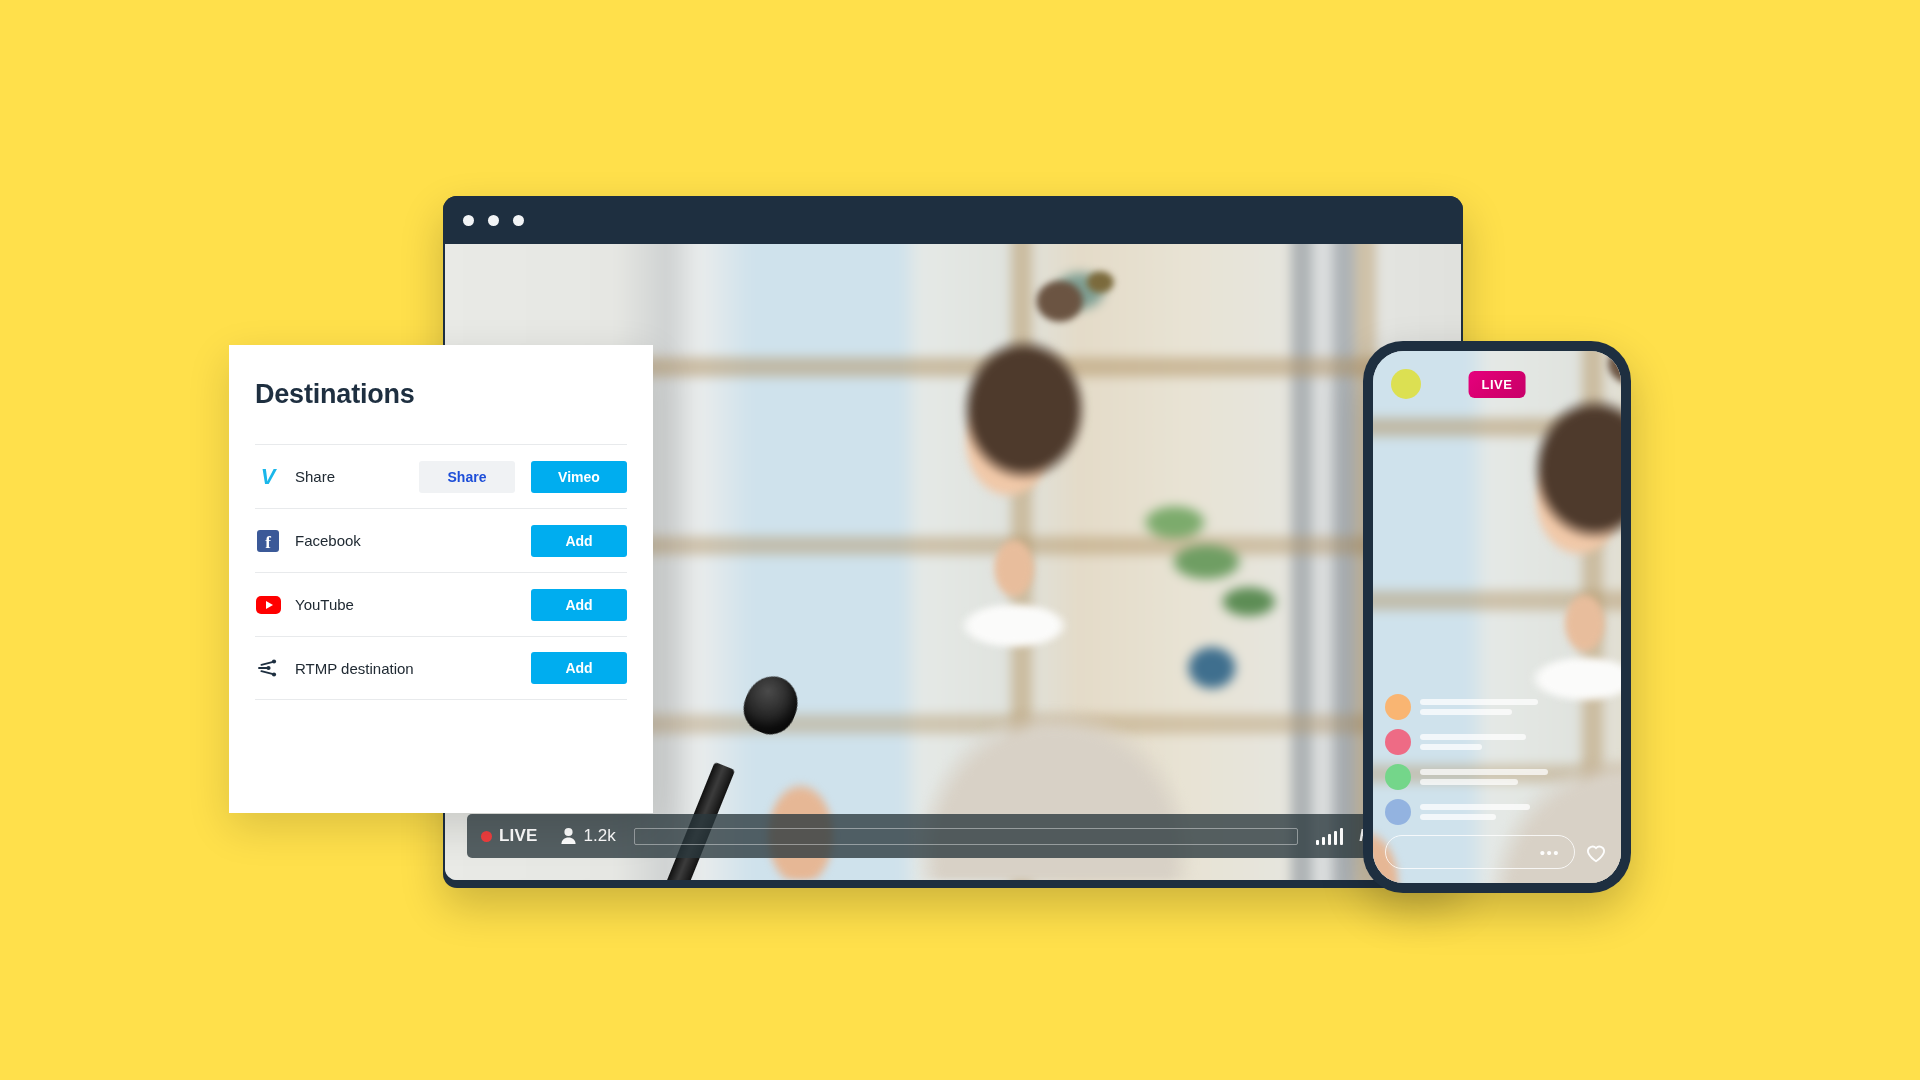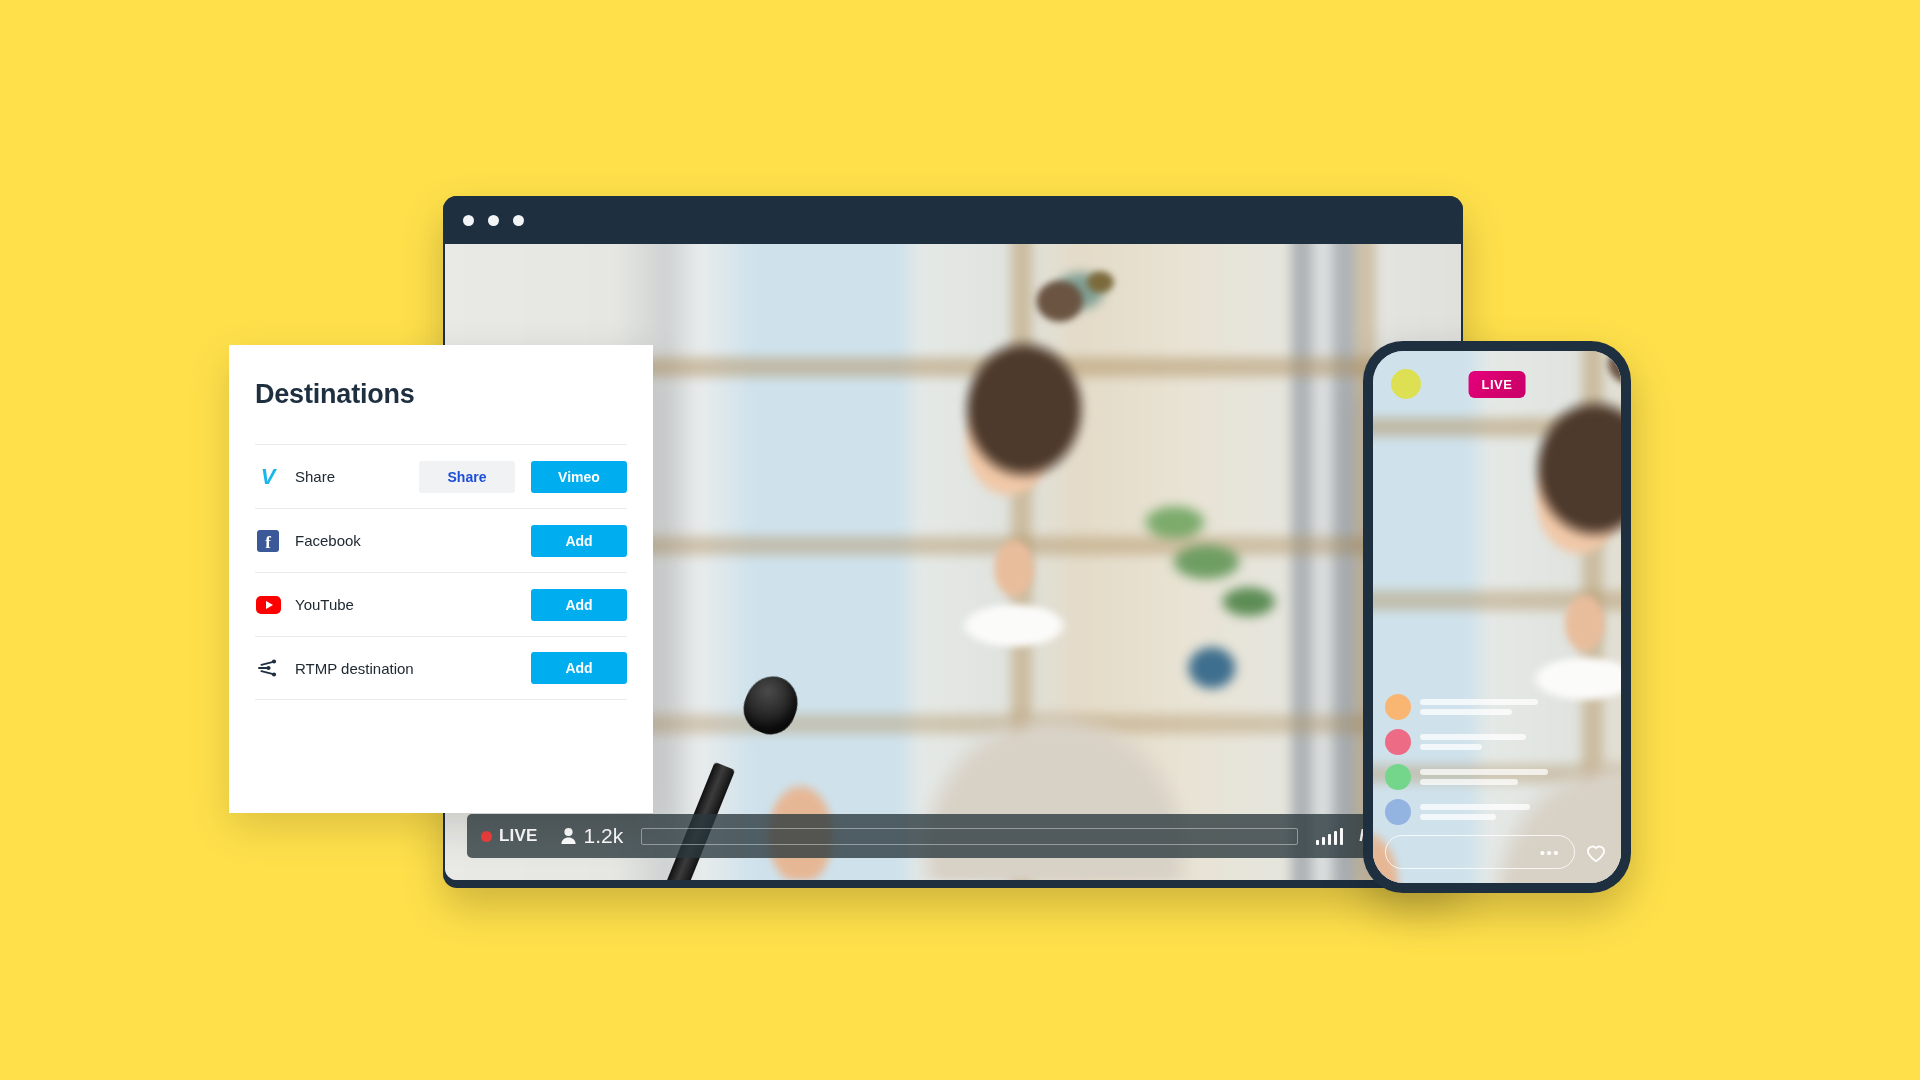--- a/index.html
+++ b/index.html
@@ -120,21 +120,21 @@
     background: rgba(42,56,62,.78);
     border-radius: 5px;
     display: flex; align-items: center;
     padding: 0 14px;
     color: #fff;
   }
   #live-chip { display: flex; align-items: center; gap: 7px; }
   .live-dot { width: 11px; height: 11px; border-radius: 50%; background: #F03E3E; }
   #live-label { font-size: 17px; font-weight: 600; letter-spacing: .2px; }
   #viewers { display: flex; align-items: center; gap: 7px; margin-left: 22px; }
-  #viewer-count { font-size: 21px; font-weight: 500; }
+  #viewer-count { font-size: 17px; font-weight: 500; }
   #progress-track {
     flex: 1; height: 17px; margin: 0 18px;
     border: 1px solid rgba(255,255,255,.40);
     border-radius: 2px;
   }
   #signal-icon { display: flex; align-items: flex-end; gap: 2.5px; height: 17px; }
   #signal-icon i { display: block; width: 3.5px; background: #fff; border-radius: 1px; }
   #hd-badge { font-size: 16px; font-weight: 700; font-style: italic; margin-left: 16px; letter-spacing: .3px; }
   #fullscreen-icon { margin-left: 22px; width: 20px; height: 20px; position: relative; }
   #fullscreen-icon span { position: absolute; width: 8px; height: 8px; border: 2.2px solid #fff; }

